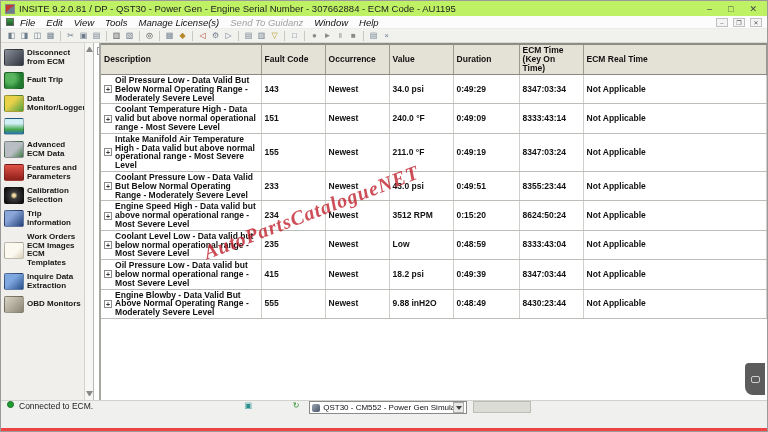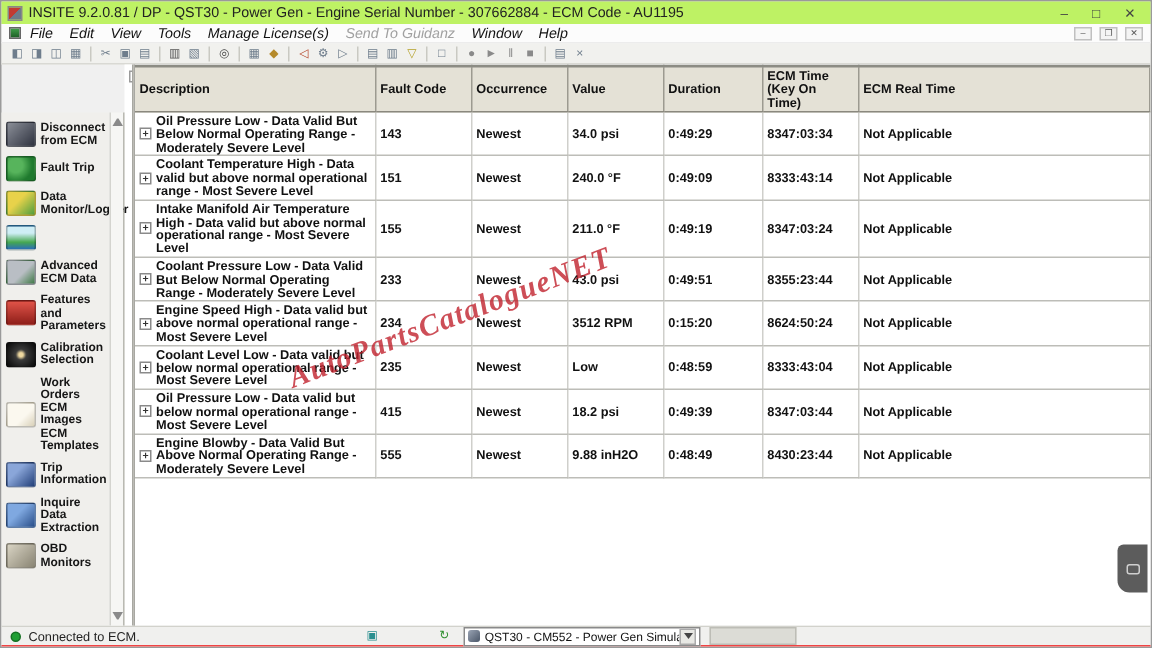--- a/index.html
+++ b/index.html
@@ -34,22 +34,22 @@
              display:flex; align-items:center; padding:0 4px; flex:0 0 auto; }
   .tb-group { display:flex; align-items:center; }
   .tb-sep { width:1px; height:10px; background:#c9c9c2; margin:0 3px; }
   .tbico { width:11px; height:11px; font-size:8px; line-height:11px; text-align:center;
            color:#6e7d8c; margin:0 1px; }
 
   
   .main { flex:1 1 auto; display:flex; min-height:0; position:relative; }
 
   
-  .sidebar { width:82px; background:#f0efec; border-right:1px solid #b9b9b2;
-             display:flex; flex-direction:column; padding:3px 0 0 2px; position:relative;margin-top:32px; }
+  .sidebar { width:93px; background:#f0efec; border-right:1px solid #b9b9b2;
+             display:flex; flex-direction:column; padding:3px 0 0 2px; position:relative; }
   .sb-item { display:flex; align-items:center; gap:3px; margin:3px 9px 3px 1px; }
   .sbico { flex:0 0 auto; width:20px; height:17px; border-radius:2px; border:1px solid rgba(0,0,0,.25); }
   .sb-label { font-size:8px; font-weight:bold; color:#161616; line-height:8.5px; }
   .i-disc { background:linear-gradient(135deg,#8b8f98,#2f3340); }
   .i-fault { background:radial-gradient(circle at 30% 35%,#57b45c 30%,#1f7a2e 70%); }
   .i-datamon { background:linear-gradient(135deg,#e8d24a 40%,#4f9e3f); }
   .i-ecmtest { background:linear-gradient(180deg,#cfeef5 30%,#45a84f 70%,#2b6fb5); }
   .i-advdata { background:linear-gradient(135deg,#b9bec4 55%,#3f7a46); }
   .i-features { background:linear-gradient(180deg,#e05348,#8f1f1a); }
   .i-calib { background:radial-gradient(circle,#efd9a0 12%,#3a3a3a 30%,#101010 90%); }
@@ -96,22 +96,22 @@
                font-family:"Liberation Serif", serif; font-style:italic; font-weight:bold;
                font-size:20px; letter-spacing:1px; color:rgba(193,34,45,.8);
                pointer-events:none; white-space:nowrap; }
 
   .capture-badge { position:absolute; right:2px; top:320px; width:20px; height:32px;
                    background:#5c5c5c; border-radius:4px 0 0 8px; display:flex;
                    align-items:center; justify-content:center; }
   .capture-glyph { width:9px; height:7px; border:1.5px solid #cfcfcf; border-radius:2px; }
 
   
-  .statusbar { height:14px; background:#f0f0ee; border-top:1px solid #d2d2cc;
-               border-bottom:1px solid #ef4444; display:flex; align-items:center;
+  .statusbar { height:31px; background:#f0f0ee; border-top:1px solid #d2d2cc;
+               border-bottom:3px solid #ef4444; display:flex; 
                padding:0 6px; flex:0 0 auto; }
   .status-dot { width:7px; height:7px; border-radius:50%; background:#1f9e33;
                 border:1px solid #147022; margin-right:5px; }
   .status-text { font-size:8.5px; color:#222; }
   .st-ico { width:10px; height:10px; font-size:8px; line-height:10px; text-align:center; }
   .st-monitor { color:#2a8f8f; margin-left:150px; }
   .st-refresh { color:#2e8f2e; margin-left:38px; }
   .sim-combo { margin-left:8px; width:158px; height:13px; background:#ffffff;
                border:1px solid #8a8a8a; display:flex; align-items:center; padding:0 2px; }
   .combo-plug { width:8px; height:8px; background:linear-gradient(135deg,#9aa4b4,#4a5668);
@@ -236,26 +236,26 @@
       </div>
       <div class="sb-item">
         <span class="sbico i-features"></span>
         <span class="sb-label">Features and Parameters</span>
       </div>
       <div class="sb-item">
         <span class="sbico i-calib"></span>
         <span class="sb-label">Calibration Selection</span>
       </div>
       <div class="sb-item">
+        <span class="sbico i-trip"></span>
+        <span class="sb-label">Trip Information</span>
+      </div>
+      <div class="sb-item">
         <span class="sbico i-work"></span>
         <span class="sb-label">Work Orders ECM Images ECM Templates</span>
-      </div>
-      <div class="sb-item">
-        <span class="sbico i-trip"></span>
-        <span class="sb-label">Trip Information</span>
       </div>
       <div class="sb-item">
         <span class="sbico i-inquire"></span>
         <span class="sb-label">Inquire Data Extraction</span>
       </div>
       <div class="sb-item">
         <span class="sbico i-obd"></span>
         <span class="sb-label">OBD Monitors</span>
       </div>
       <div class="sb-scroll">

